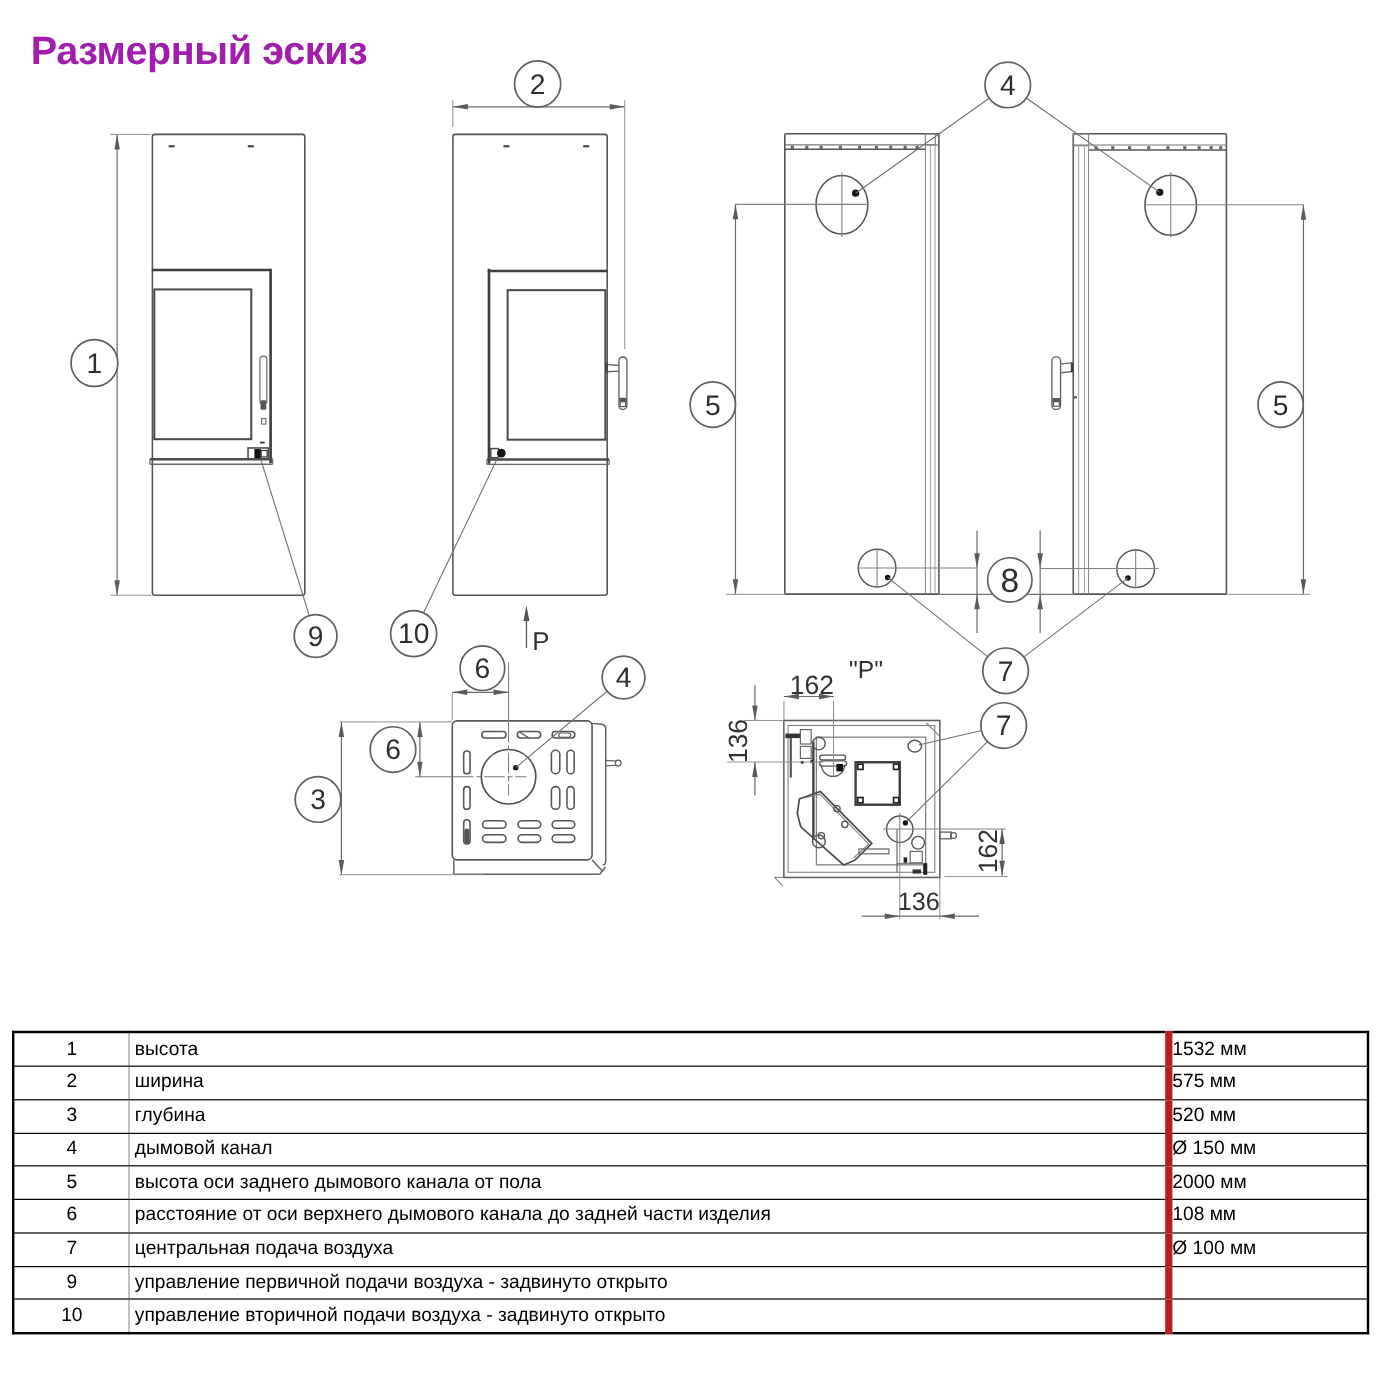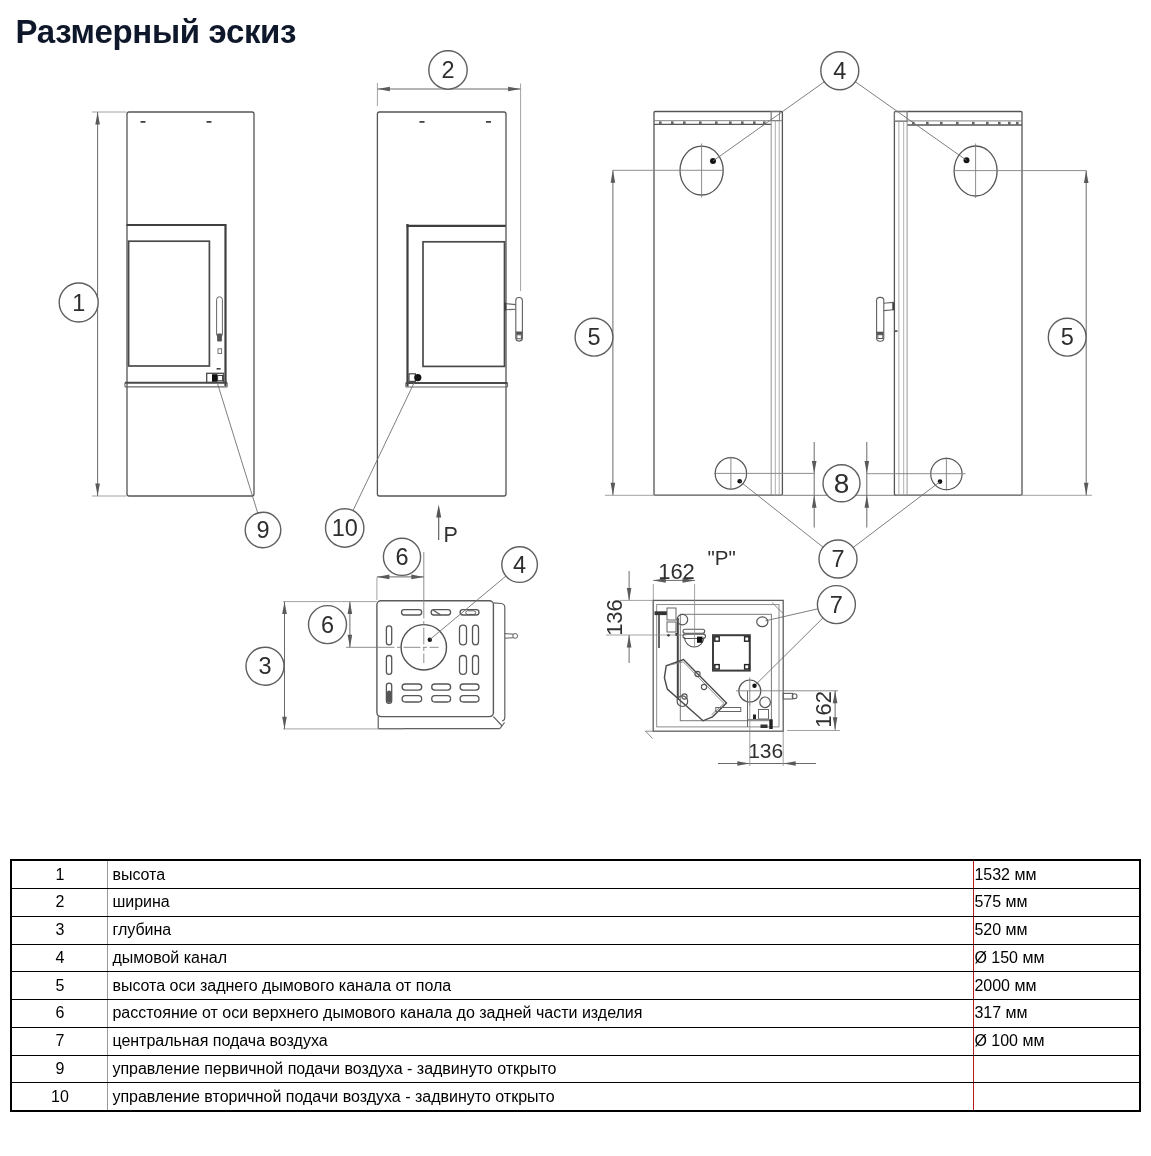--- a/index.html
+++ b/index.html
@@ -1,21 +1,21 @@
 <!DOCTYPE html>
 <html><head><meta charset="utf-8">
 <style>
 html,body{margin:0;padding:0;background:#fff;}
 #page{position:relative;width:1151px;height:1156px;font-family:"Liberation Sans",sans-serif;overflow:hidden;}
-h1.t1{position:absolute;left:13.6px;top:10.8px;margin:2px;font-size:33px;font-weight:bold;color:#0f172a;letter-spacing:-0.35px;}
+h1.t1{position:absolute;left:13.6px;top:10.8px;margin:12px;font-size:33px;font-weight:bold;color:#a21caf;letter-spacing:-0.35px;}
 h1.t2{position:absolute;left:10.5px;top:818.4px;margin:0;font-size:33px;font-weight:bold;color:#000;letter-spacing:-0.2px;}
 table{position:absolute;left:10.4px;top:859.3px;width:1130.5px;border-collapse:collapse;table-layout:fixed;}
 td{font-size:16px;color:#000;height:26.75px;padding:0;border-top:1.6px solid #000;border-bottom:1.6px solid #000;white-space:nowrap;overflow:hidden;}
 td.c1{text-align:center;border-right:1px solid #999;}
-td.c2{padding-left:4px;border-right:1px solid #b91c1c;}
+td.c2{padding-left:4px;border-right:6px solid #b91c1c;}
 td.c3{text-align:left;padding-right:6px;}
 .tbl{border:2px solid #000;}
 svg{position:absolute;left:0;top:0;}
 text{font-family:"Liberation Sans",sans-serif;}
 </style></head>
 <body>
 <div id="page">
 <svg width="1151" height="1156" viewBox="0 0 1151 1156">
 <rect x="127" y="112" width="127" height="384" stroke="#555" stroke-width="1.3" fill="none" rx="2"></rect>
 <rect x="140.5" y="121" width="5" height="1.8" fill="#444"></rect>
@@ -319,21 +319,21 @@
           <td class="c3">Ø 150 мм</td>
         </tr>
 <tr>
           <td class="c1">5</td>
           <td class="c2">высота оси заднего дымового канала от пола</td>
           <td class="c3">2000 мм</td>
         </tr>
 <tr>
           <td class="c1">6</td>
           <td class="c2">расстояние от оси верхнего дымового канала до задней части изделия</td>
-          <td class="c3">317 мм</td>
+          <td class="c3">108 мм</td>
         </tr>
 <tr>
           <td class="c1">7</td>
           <td class="c2">центральная подача воздуха</td>
           <td class="c3">Ø 100 мм</td>
         </tr>
 <tr>
           <td class="c1">9</td>
           <td class="c2">управление первичной подачи воздуха - задвинуто открыто</td>
           <td class="c3"></td>

